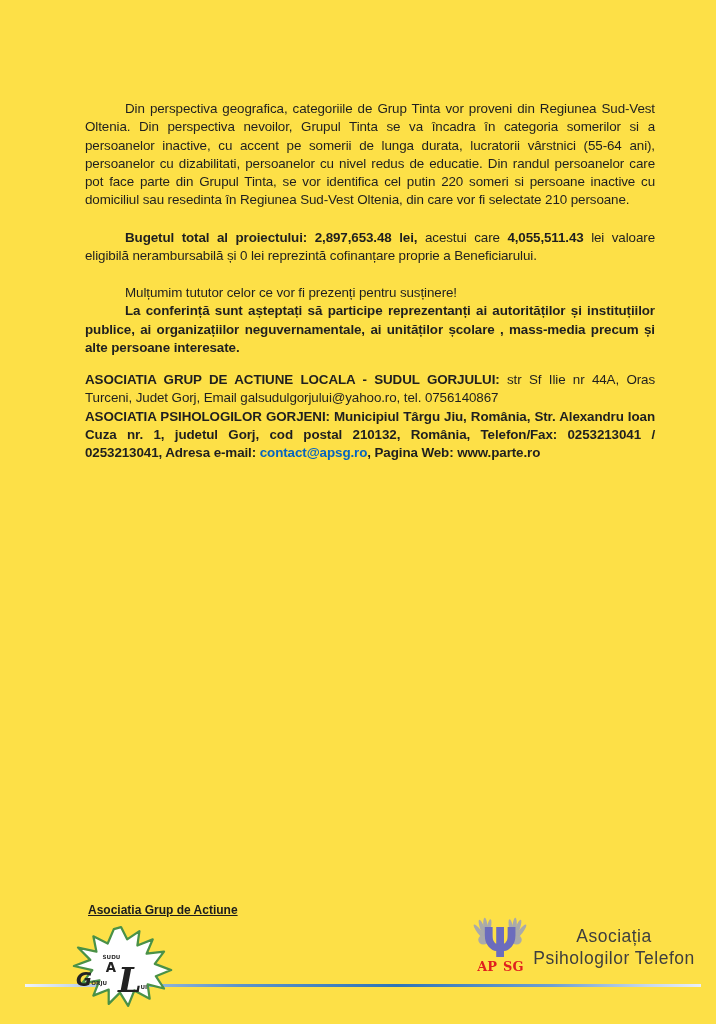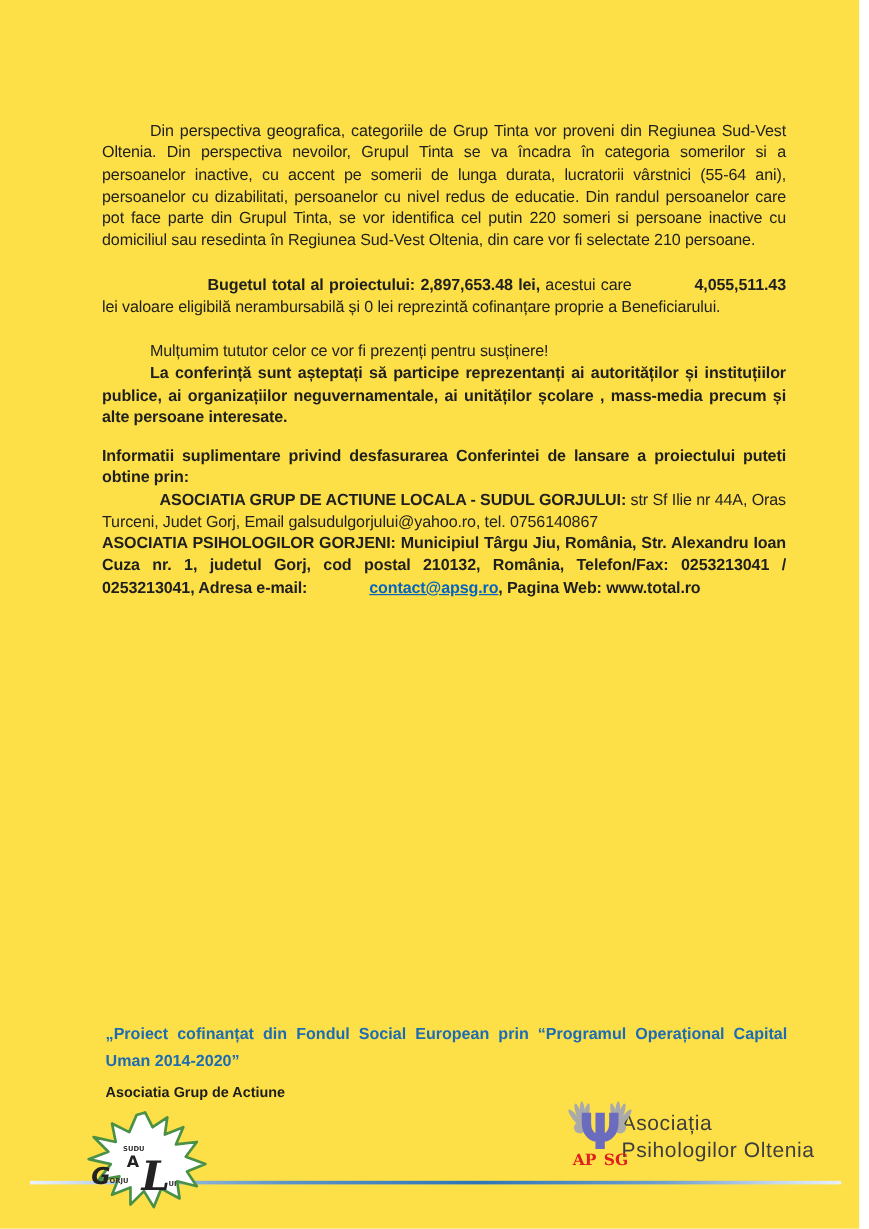--- a/index.html
+++ b/index.html
@@ -17,24 +17,23 @@
     position: absolute;
     left: 85px;
     width: 570px;
     font-size: 13.4px;
     line-height: 18.3px;
     text-align: justify;
     letter-spacing: -0.1px;
   }
   .block p { margin: 0; }
   .indent { text-indent: 40px; }
-  .b { font-weight: bold; margin-left: 48px; }
+  .b { font-weight: bold; }
   .link {
     color: #0563C1;
-    text-decoration: underline;
     cursor: pointer;
   }
   .quote {
     position: absolute;
     left: 88px;
     top: 851px;
     width: 568px;
     font-size: 13.4px;
     line-height: 22px;
     font-weight: bold;
@@ -42,40 +41,42 @@
     color: #1d6cb3;
   }
   .gal-label {
     position: absolute;
     left: 88px;
     top: 902px;
     font-size: 12px;
     line-height: 16.5px;
     font-weight: bold;
     color: #1c1c1c;
+    text-decoration: underline;
   }
   .gal-label .line2 { padding-left: 58px; }
   .leaf-logo { position: absolute; left: 64px; top: 924px; z-index: 2; }
   .bottom-rule {
     position: absolute;
     left: 25px;
     top: 984px;
     width: 676px;
     height: 3px;
     z-index: 1;
     background: linear-gradient(90deg,
       #eef3f9 0%, #b7cde6 10%, #5b93c8 32%, #2e75b6 55%,
       #6e9fd0 78%, #c4d7ec 92%, #e9effa 100%);
   }
   .apsg-emblem { position: absolute; left: 471px; top: 915px; z-index: 2; }
   .apsg-name {
     position: absolute;
     left: 518px;
     top: 925px;
     width: 192px;
+    text-align: center;
     font-size: 17.5px;
     line-height: 22px;
     color: #3e3e3e;
     letter-spacing: 0.5px;
   }
   .leaf-letter-g { font: italic bold 19px "DejaVu Sans", sans-serif; fill: #222; }
   .leaf-letter-a { font: bold 13px "DejaVu Sans", sans-serif; fill: #222; }
   .leaf-letter-l { font: italic bold 33px "DejaVu Serif", serif; fill: #222; }
   .leaf-small { font: bold 5.5px "DejaVu Sans", sans-serif; fill: #333; }
   .psi-glyph { font: bold 40px "DejaVu Sans", sans-serif; fill: #6b6cbd; }
@@ -93,27 +94,25 @@
   <div class="block" style="top:229px;">
     <p class="indent"><span class="b">Bugetul total al proiectului: 2,897,653.48 lei,</span><span> acestui care </span><span class="b">4,055,511.43</span><span> lei valoare eligibilă nerambursabilă și 0 lei reprezintă cofinanțare proprie a Beneficiarului.</span></p>
   </div>
 
   <div class="block" style="top:284px;">
     <p class="indent" style="text-align:left;">Mulțumim tututor celor ce vor fi prezenți pentru susținere!</p>
     <p class="indent b">La conferință sunt așteptați să participe reprezentanți ai  autorităților și instituțiilor publice, ai organizațiilor neguvernamentale, ai unităților școlare ,  mass-media precum și alte persoane interesate.</p>
   </div>
 
   <div class="block" style="top:371px;">
-    <p class="b">Informatii suplimentare privind desfasurarea Conferintei de lansare a proiectului puteti obtine prin:</p>
     <p><span class="b">ASOCIATIA GRUP DE ACTIUNE LOCALA - SUDUL GORJULUI:</span><span> str Sf Ilie nr 44A, Oras Turceni, Judet Gorj, Email galsudulgorjului@yahoo.ro, tel. 0756140867</span></p>
-    <p class="b"><span>ASOCIATIA PSIHOLOGILOR GORJENI: Municipiul Târgu Jiu, România, Str. Alexandru Ioan Cuza nr. 1, judetul Gorj, cod postal 210132, România, Telefon/Fax: 0253213041 / 0253213041, Adresa e-mail: </span><a class="link b">contact@apsg.ro</a><span>, Pagina Web: www.total.ro</span></p>
+    <p class="b"><span>ASOCIATIA PSIHOLOGILOR GORJENI: Municipiul Târgu Jiu, România, Str. Alexandru Ioan Cuza nr. 1, judetul Gorj, cod postal 210132, România, Telefon/Fax: 0253213041 / 0253213041, Adresa e-mail: </span><a class="link b">contact@apsg.ro</a><span>, Pagina Web: www.parte.ro</span></p>
   </div>
 
 
-  <div class="quote">„Proiect cofinanțat din Fondul Social European prin “Programul Operațional Capital Uman 2014-2020”</div>
 
   <div class="gal-label">
     <div class="line1">Asociatia Grup de Actiune</div>
   </div>
 
   <div class="leaf-logo">
     <svg width="114" height="86" viewBox="0 0 110 84">
       <path d="M55 3 L61 15 L73 7 L71 21 L86 15 L80 29 L97 27 L88 39 L104 45 L89 51 L97 63 L81 59 L83 73 L68 65 L62 80 L54 67 L43 78 L43 64 L28 70 L34 55 L17 58 L27 45 L9 41 L25 35 L13 23 L31 27 L28 12 L42 19 L48 5 Z" fill="#ffffff" stroke="#4a9147" stroke-width="2.2" stroke-linejoin="round"></path>
       <text x="11" y="61" class="leaf-letter-g">G</text>
       <text x="26" y="60" class="leaf-small">ORJU</text>
@@ -143,16 +142,16 @@
         <ellipse cx="44" cy="24" rx="5" ry="4.5"></ellipse>
       </g>
       <text x="28" y="41" text-anchor="middle" class="psi-glyph">Ψ</text>
       <text x="6" y="54" class="apsg-red">AP</text>
       <text x="31" y="54" class="apsg-red">SG</text>
     </svg>
   </div>
 
   <div class="apsg-name">
     <div>Asociația</div>
-    <div>Psihologilor Oltenia</div>
+    <div>Psihologilor Telefon</div>
   </div>
 
 </div>
 
 </body></html>

